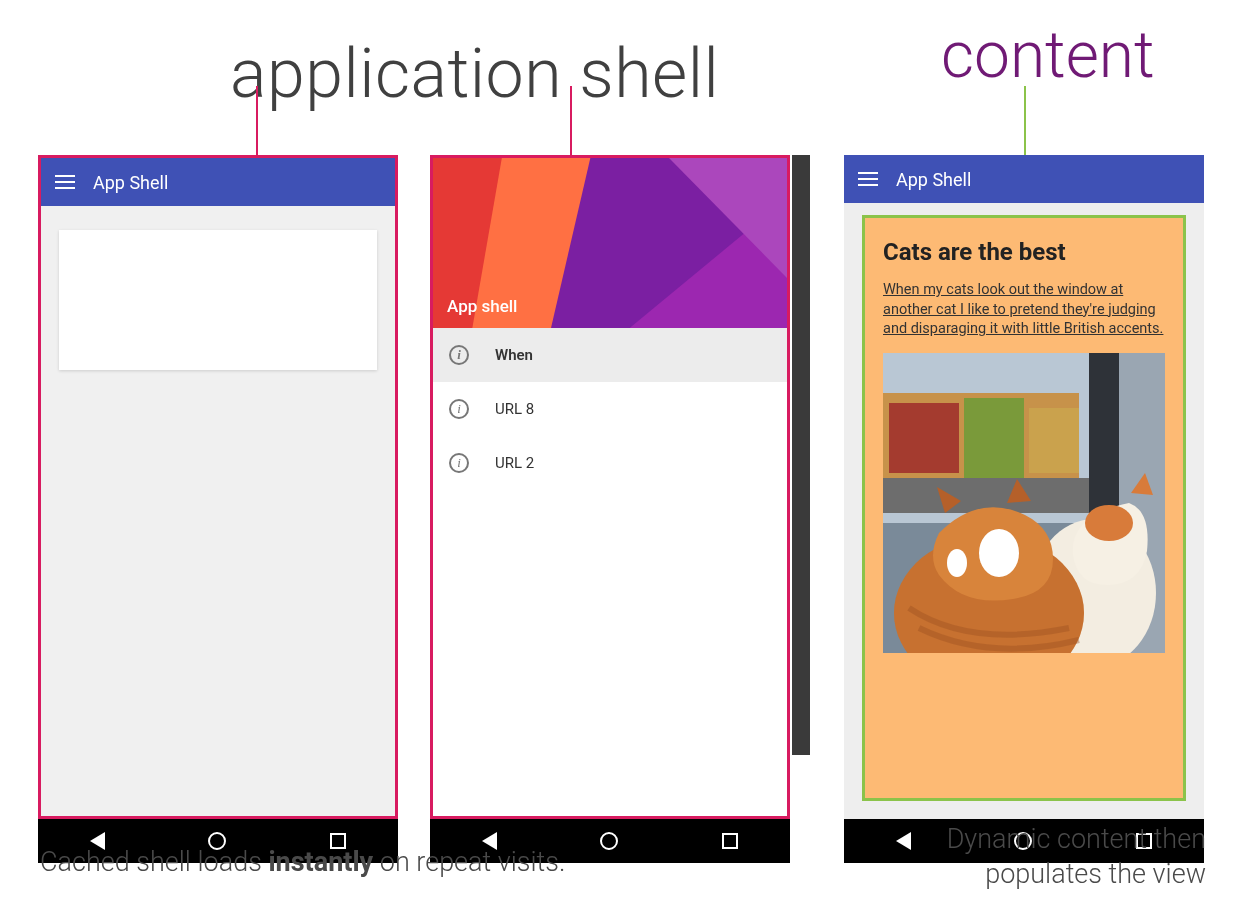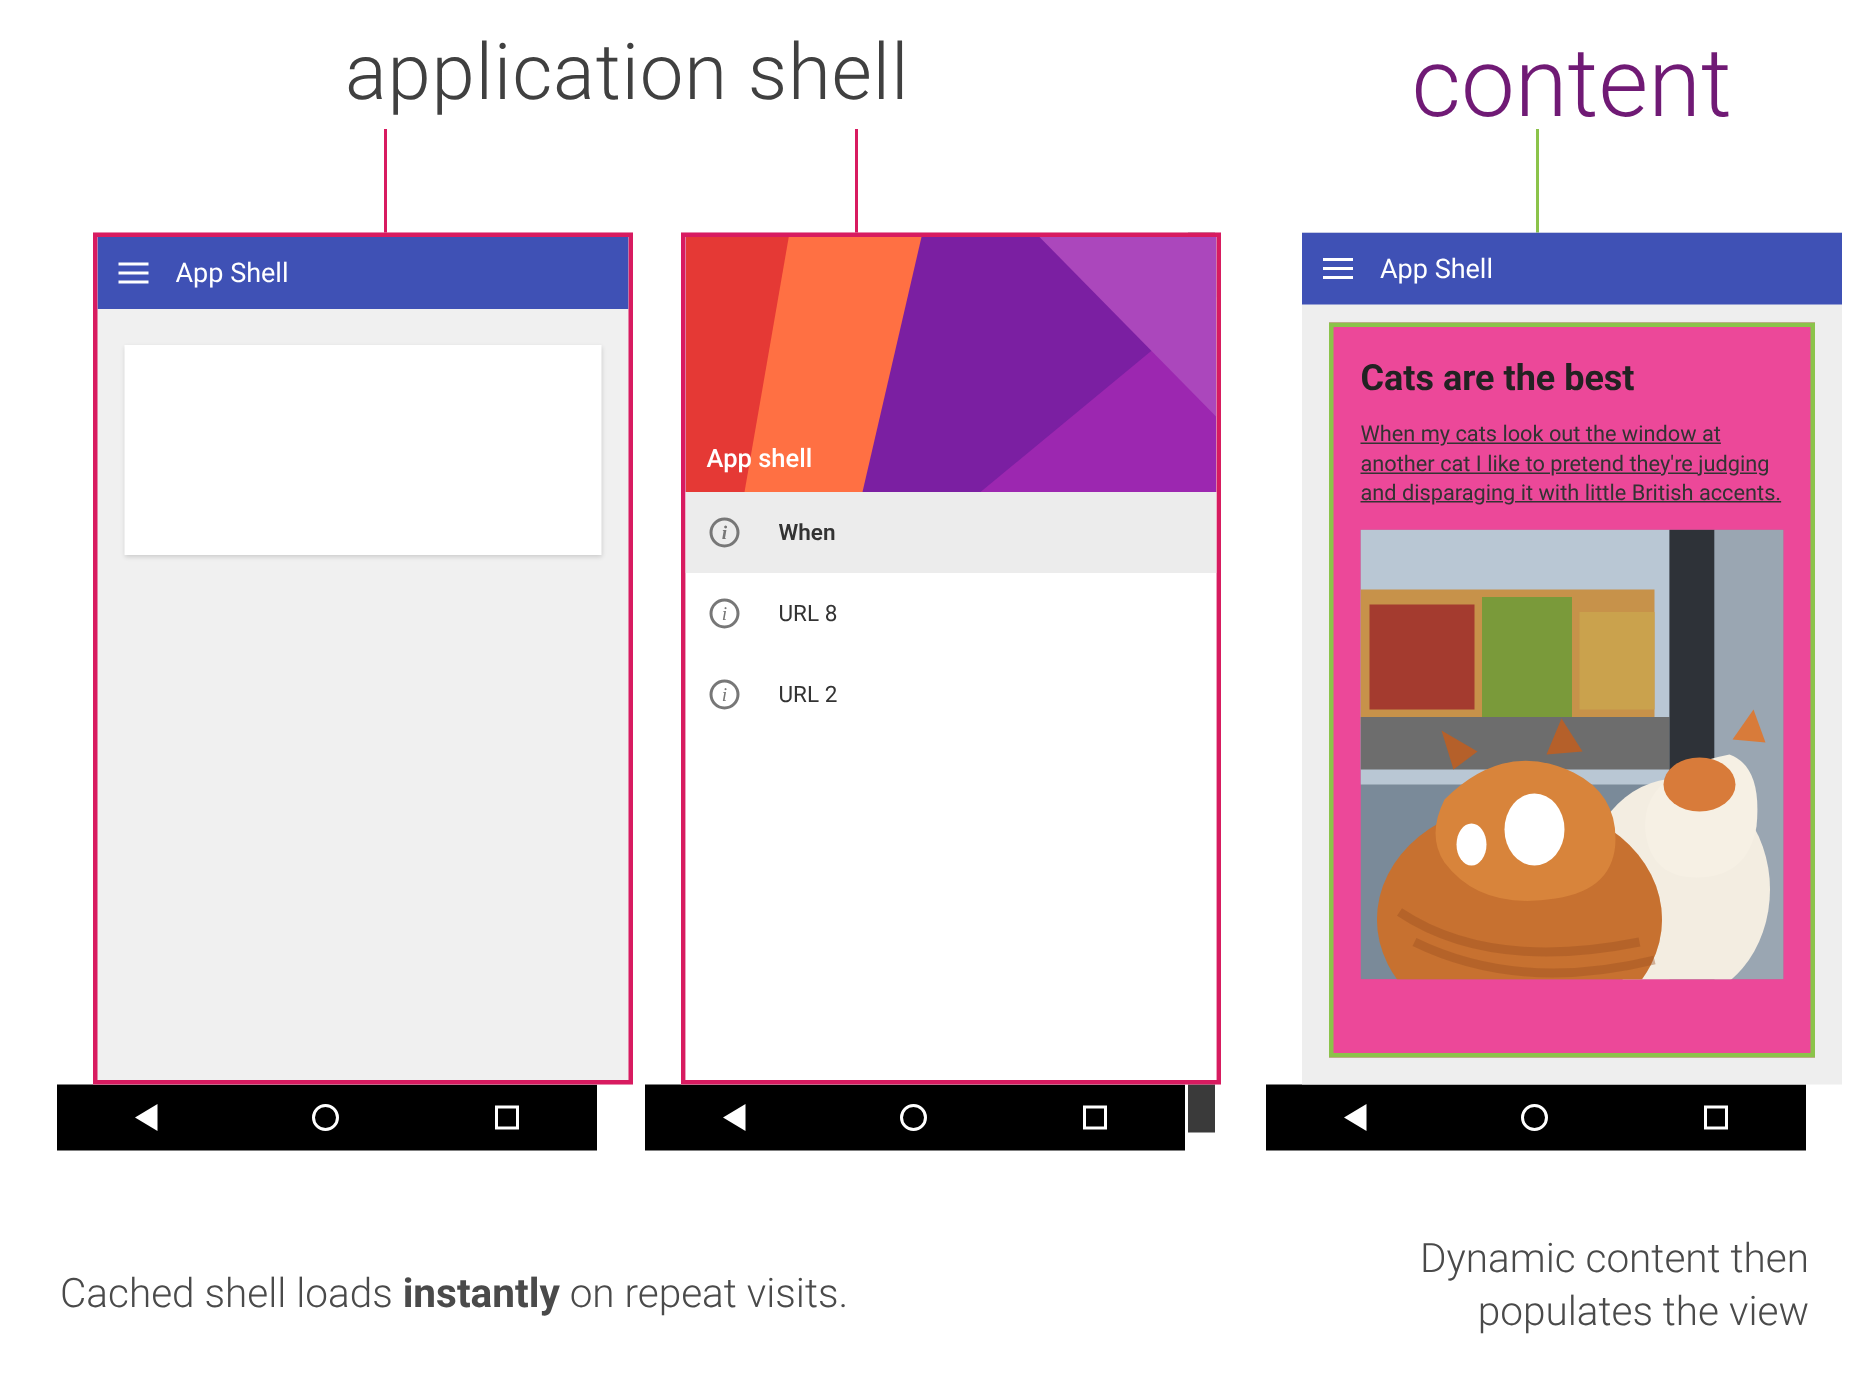--- a/index.html
+++ b/index.html
@@ -6,22 +6,22 @@
   body {
     font-family: -apple-system, BlinkMacSystemFont, "Segoe UI", Roboto, Helvetica, Arial, sans-serif;
     background: #ffffff;
     width: 1249px;
     height: 923px;
     position: relative;
     overflow: hidden;
   }
   .label-shell {
     position: absolute;
-    top: 18px; left: 230px;
-    font-size: 52px;
+    top: 34px; left: 230px;
+    font-size: 68px;
     font-weight: 300;
     color: #404040;
     letter-spacing: 0.5px;
   }
   .label-content {
     position: absolute;
     top: 18px; left: 930px;
     font-size: 64px;
     font-weight: 300;
     color: #701a75;
@@ -50,25 +50,24 @@
   .phone.p3 { left: 844px; }
 
   .shadow-right {
     position: absolute;
     top: 155px; left: 792px;
     width: 18px; height: 600px;
     background: #3a3a3a;
   }
 
   .screen {
-    width: 100%; height: 568px;
+    width: 100%; height: 664px;
     background: #f0f0f0;
     position: relative;
     overflow: hidden;
-    margin-left: 24px;
   }
   .border-pink {
     border: 3px solid #d81b60;
   }
 
   .appbar {
     height: 48px;
     background: #3f51b5;
     display: flex;
     align-items: center;
@@ -112,21 +111,21 @@
     width: 20px; height: 20px; border: 2px solid #777; border-radius: 50%;
     display: flex; align-items: center; justify-content: center;
     font-family: Georgia, serif; font-style: italic; font-size: 13px; color: #777;
   }
   .drawer-rest { background: #ffffff; height: 340px; }
 
   
   .content-card {
     position: absolute;
     top: 60px; left: 18px; right: 18px; bottom: 18px;
-    background: #ec4899;
+    background: #fdba74;
     border: 3px solid #8bc34a;
     padding: 20px 18px;
   }
   .content-title { font-size: 24px; font-weight: 700; color: #222; margin-bottom: 14px; }
   .content-body { font-size: 14.5px; color: #333; line-height: 1.35; margin-bottom: 14px; text-decoration: underline; }
   .photo {
     width: 100%; height: 300px;
     position: relative; overflow: hidden;
   }
 

